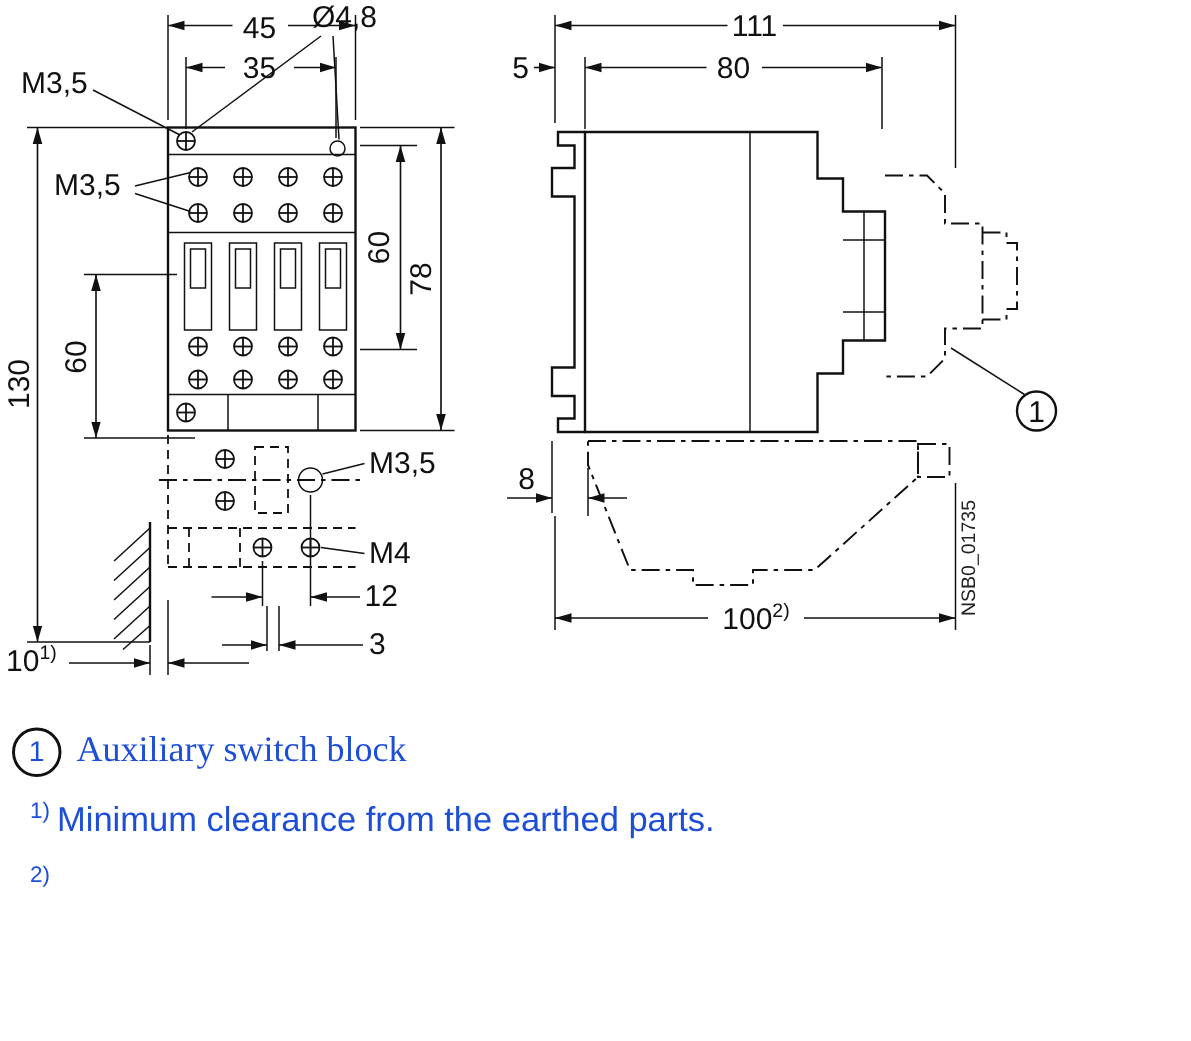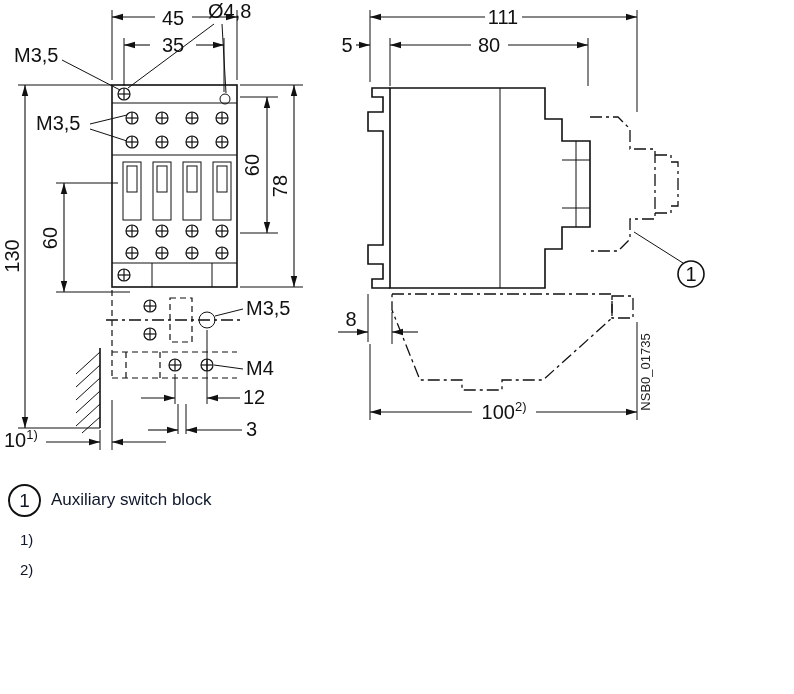--- a/index.html
+++ b/index.html
@@ -1,34 +1,34 @@
 <!DOCTYPE html>
 <html><head>
 <meta charset="utf-8">
 <style>
   html,body{margin:0;padding:0;background:#fff;}
   .page{width:794px;height:694px;background:#fff;position:relative;overflow:hidden;
-        font-family:"Liberation Sans", sans-serif;color:#0f172a;}
+        font-family:"Liberation Sans", sans-serif;color:#1d4ed8;}
   
   .ol   {stroke:#111;stroke-width:1.6;fill:none;}
   .thin {stroke:#111;stroke-width:1;fill:none;}
   .dim  {stroke:#111;stroke-width:1.1;fill:none;}
   .dd   {stroke:#111;stroke-width:1.3;fill:none;stroke-dasharray:12 4 3 4;}
   .dash {stroke:#111;stroke-width:1.2;fill:none;stroke-dasharray:6 4;}
   .scrS {stroke:#111;stroke-width:1.2;fill:none;}
   .dtxt {font:20px "Liberation Sans", sans-serif;fill:#111;}
   .sup  {font-size:13px;}
   .small{font:13px "Liberation Sans", sans-serif;fill:#222;}
   
   .legend{padding:12px 10px 0 8px;}
   .legend-row{display:flex;align-items:flex-start;margin-bottom:13px;}
   .circle-num{width:29px;height:29px;border:2px solid #111;border-radius:50%;
               display:inline-flex;align-items:center;justify-content:center;
               font-size:19px;flex:0 0 auto;margin-right:10px;}
-  .callout-text{font-size:17px;line-height:31px;}
+  .callout-text{font-size:24px;line-height:31px;font-family:Liberation Serif, serif;}
   .note-marker{width:30px;flex:0 0 auto;font-size:15px;position:relative;top:1px;
                padding-left:12px;box-sizing:border-box;}
   .note-text{font-size:23px;line-height:30px;}
   .note-text.multi div{margin-bottom:2px;}
 </style>
 </head>
 <body>
 
 <div class="page">
 
@@ -279,19 +279,20 @@
 </svg>
 
 
 <div class="legend">
   <div class="legend-row">
     <span class="circle-num">1</span>
     <span class="callout-text">Auxiliary switch block</span>
   </div>
   <div class="legend-row">
     <span class="note-marker">1)</span>
+    <span class="note-text">Minimum clearance from the earthed parts.</span>
   </div>
   <div class="legend-row">
     <span class="note-marker">2)</span>
   </div>
 </div>
 
 </div>
 
 </body></html>

